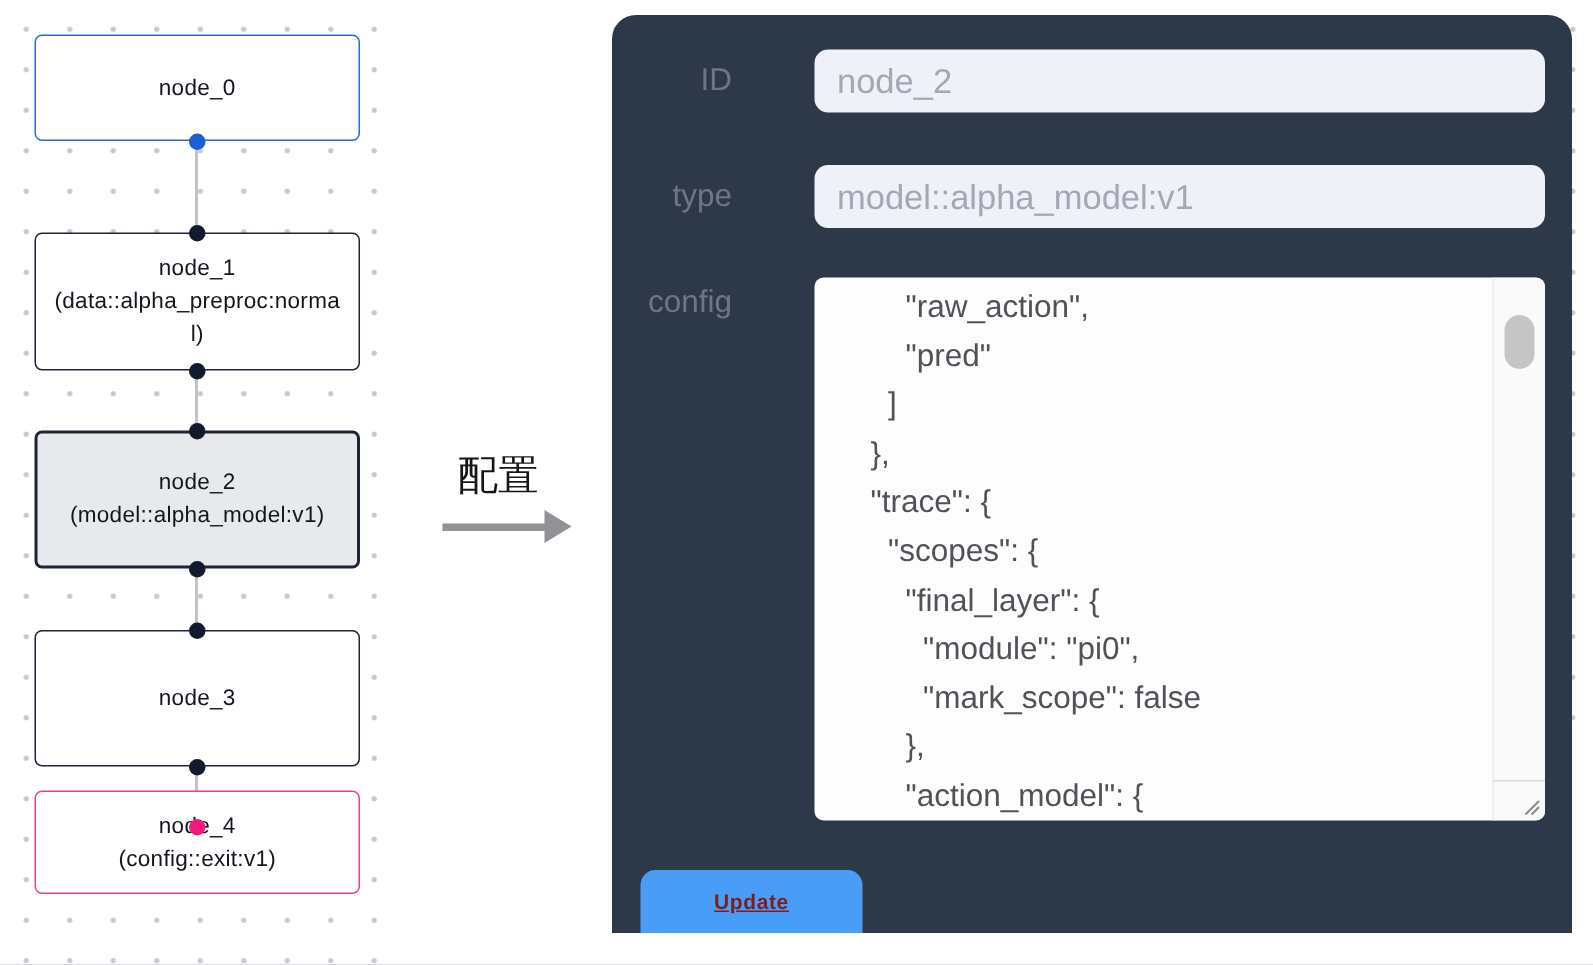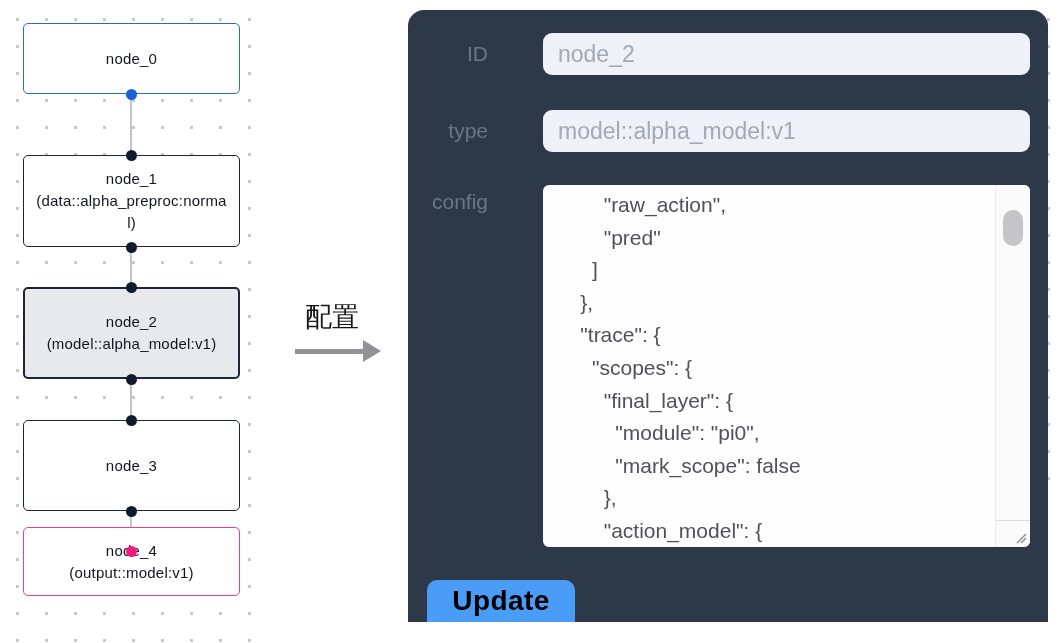--- a/index.html
+++ b/index.html
@@ -96,23 +96,23 @@
     position:absolute; left:7px; top:25px; width:20px; height:36px;
     border-radius:10px; background:var(--scroll-thumb,#c5c5c8);
   }
   .resize-corner {
     position:absolute; right:0; bottom:0; width:35px; height:27px;
     background:#fafafb; border-left:1px solid #ececee; border-top:1px solid #dcdcde;
   }
   .resize-corner svg { position:absolute; right:3px; bottom:3px; }
   .update-btn {
     position:absolute; left:19px; top:570px; width:148px; height:42px;
-    background:var(--update-blue,#4a9df6); color:#000000; border:none;
+    background:var(--update-blue,#4a9df6); color:#7f1d1d; border:none;
     border-radius:10px 10px 0 0; font-family:inherit;
-    font-size:28px; font-weight:600; letter-spacing:.4px; cursor:pointer;
+    font-size:14px; font-weight:600; letter-spacing:.4px; cursor:pointer;text-decoration:underline;
   }
 </style>
 </head>
 <body>
 
 <div class="stage">
 
   <div class="flow-canvas dotted">
     <div class="edge-line"></div>
 
@@ -125,21 +125,21 @@
     </div>
     <div class="node node-selected n2">
       <div>node_2</div>
       <div class="sub">(model::alpha_model:v1)</div>
     </div>
     <div class="node n3">
       <div>node_3</div>
     </div>
     <div class="node node-output n4">
       <div>node_4</div>
-      <div class="sub">(output::model:v1)</div>
+      <div class="sub">(config::exit:v1)</div>
     </div>
 
     <div class="port port-blue" style="top:88.5px"></div>
     <div class="port" style="top:149.5px"></div>
     <div class="port" style="top:241.5px"></div>
     <div class="port" style="top:281.5px"></div>
     <div class="port" style="top:373.5px"></div>
     <div class="port" style="top:414.5px"></div>
     <div class="port" style="top:505.5px"></div>
     <div class="port port-pink" style="top:545.5px"></div>

